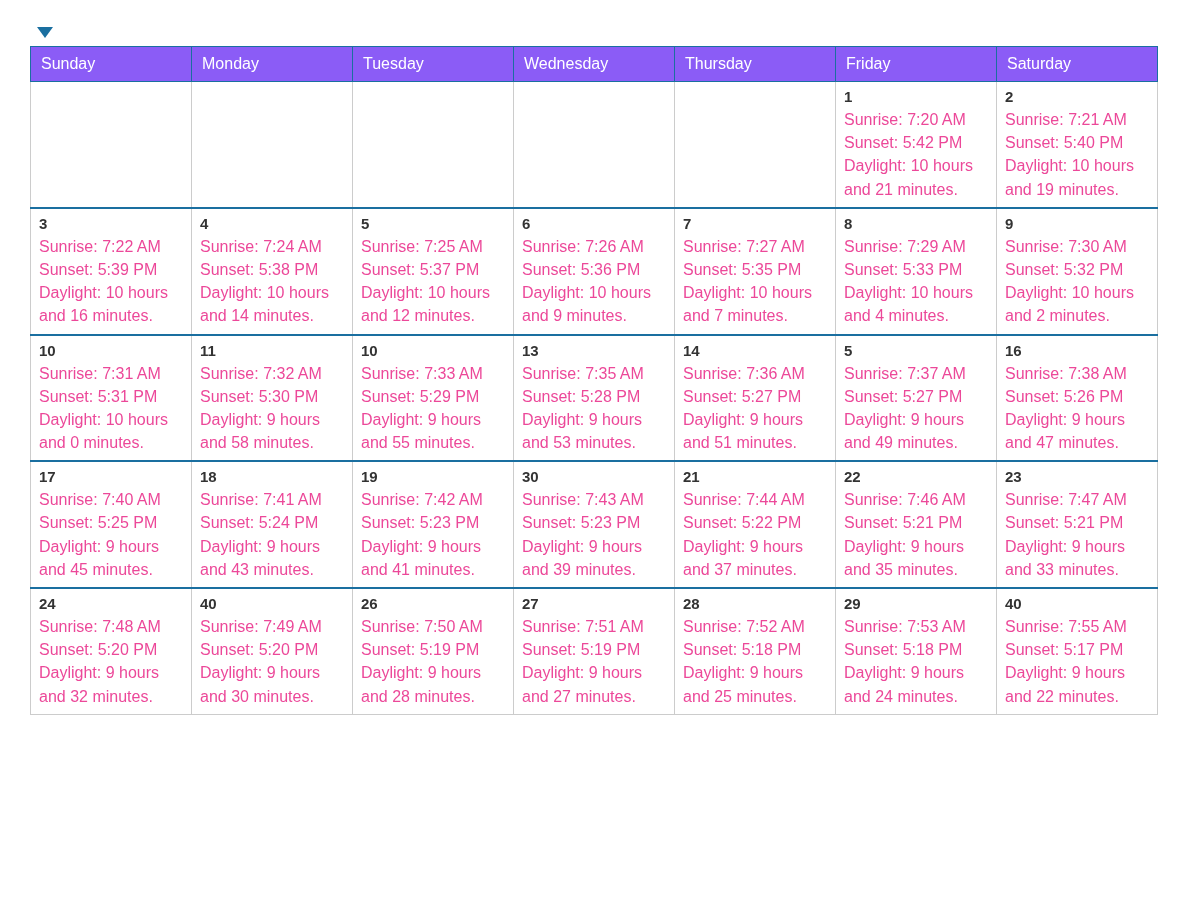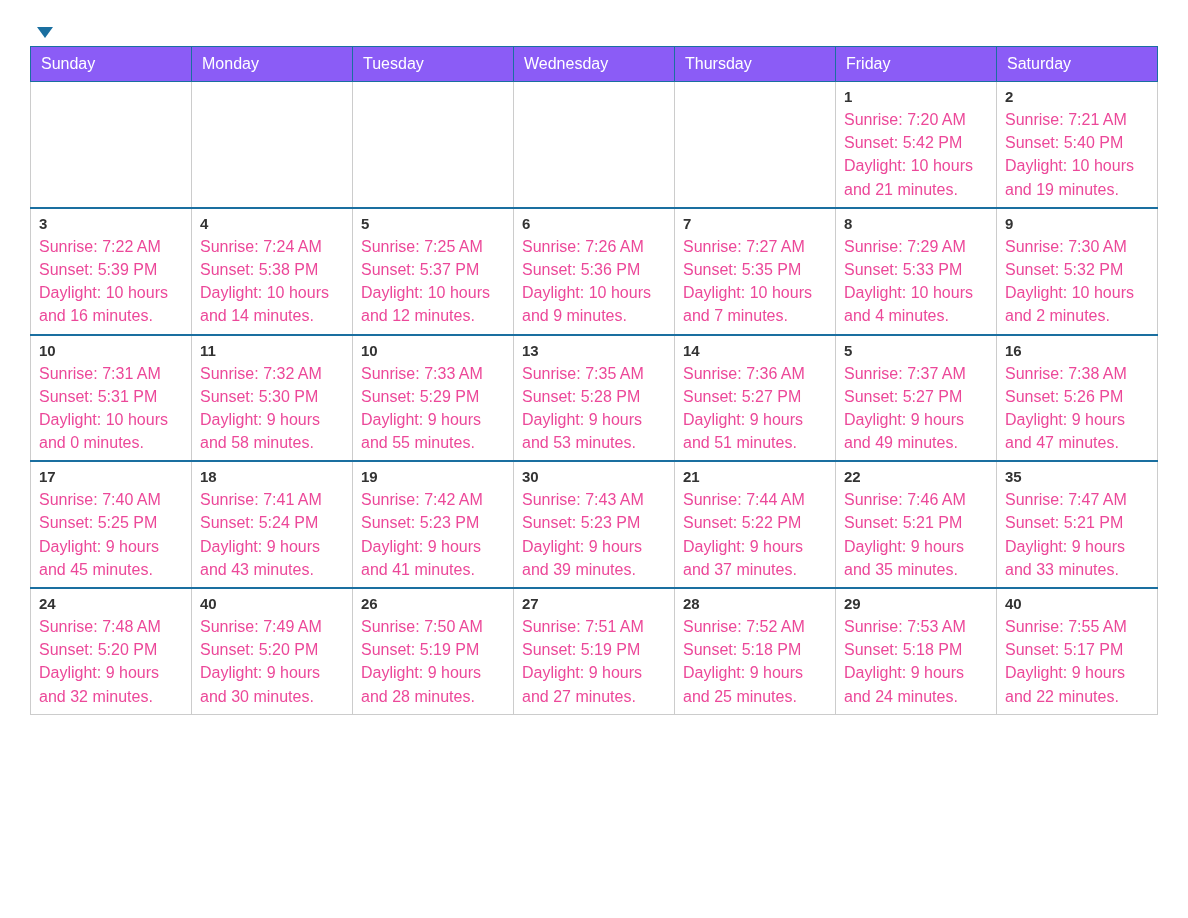--- a/index.html
+++ b/index.html
@@ -230,21 +230,21 @@
         </td>
         <td>
           <span class="day-num">21</span>
           <div class="day-info">Sunrise: 7:44 AM<br>Sunset: 5:22 PM<br>Daylight: 9 hours<br>and 37 minutes.</div>
         </td>
         <td>
           <span class="day-num">22</span>
           <div class="day-info">Sunrise: 7:46 AM<br>Sunset: 5:21 PM<br>Daylight: 9 hours<br>and 35 minutes.</div>
         </td>
         <td>
-          <span class="day-num">35</span>
+          <span class="day-num">23</span>
           <div class="day-info">Sunrise: 7:47 AM<br>Sunset: 5:21 PM<br>Daylight: 9 hours<br>and 33 minutes.</div>
         </td>
       </tr>
       <tr class="row-border">
         <td>
           <span class="day-num">24</span>
           <div class="day-info">Sunrise: 7:48 AM<br>Sunset: 5:20 PM<br>Daylight: 9 hours<br>and 32 minutes.</div>
         </td>
         <td>
           <span class="day-num">40</span>

